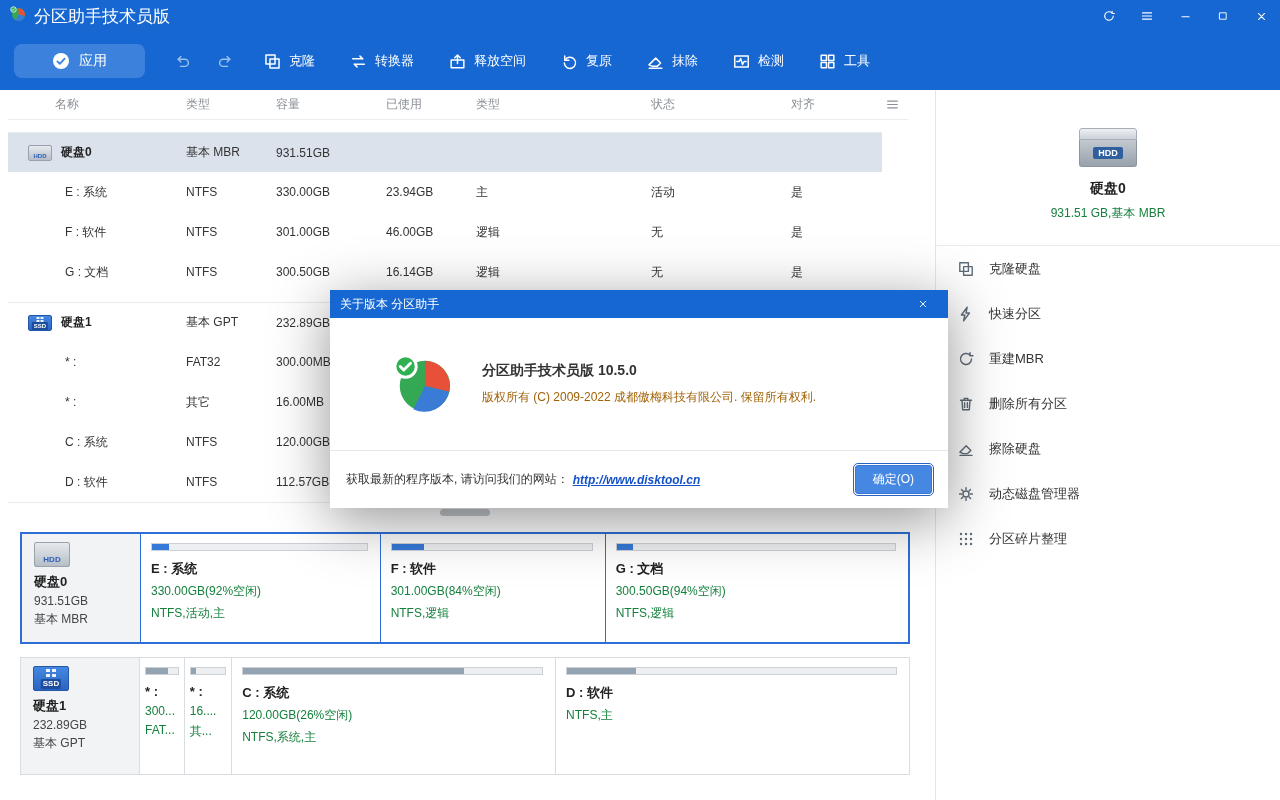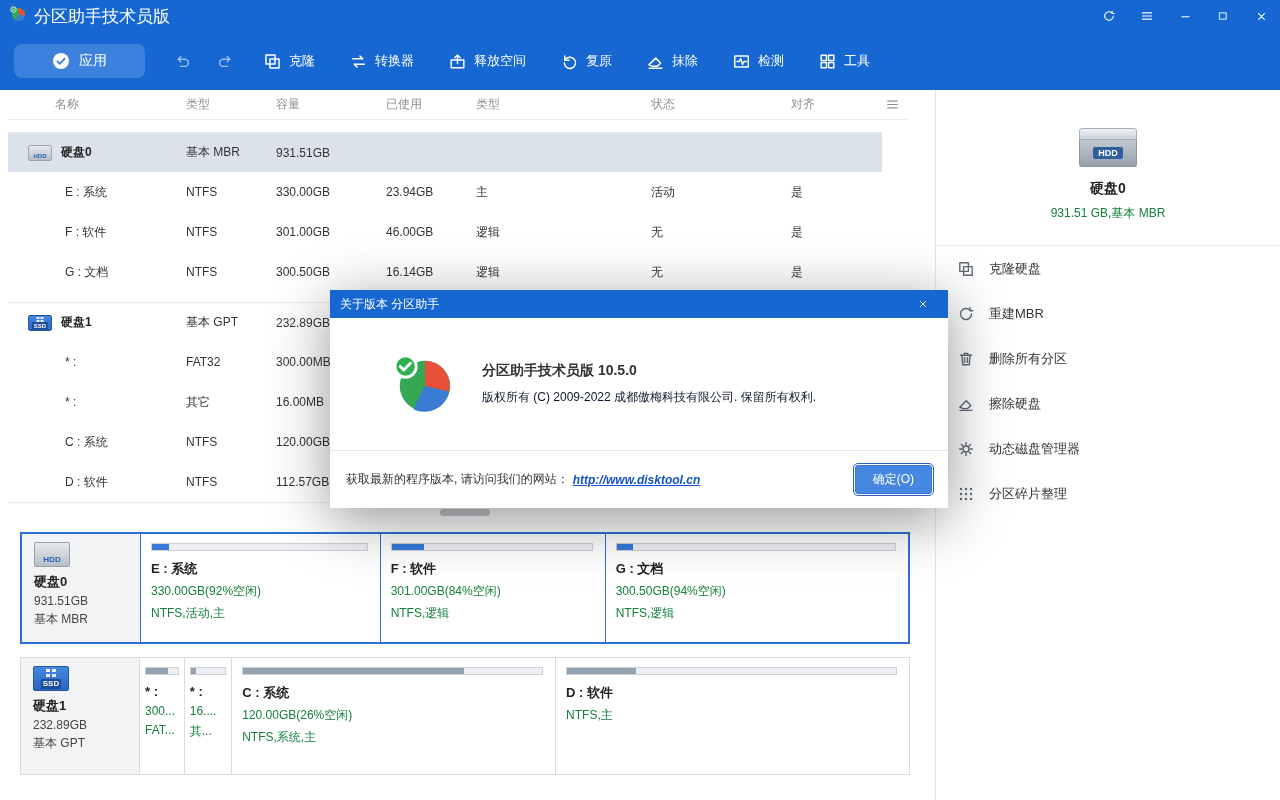--- a/index.html
+++ b/index.html
@@ -96,21 +96,21 @@
   .menu-item { display:flex; align-items:center; gap:13px; height:45px; padding-left:20px; font-size:13px; color:#333; cursor:pointer; }
   .mi-ico { display:flex; width:20px; justify-content:center; }
 
   
   .dialog { position:absolute; left:330px; top:290px; width:618px; height:218px; background:#fff;
             box-shadow:0 12px 55px rgba(0,0,0,.42); z-index:100; }
   .dialog-titlebar { height:28px; background:#1667d2; color:#fff; font-size:12px; display:flex; align-items:center; padding:0 10px; }
   .dialog-close { margin-left:auto; width:30px; height:28px; display:flex; align-items:center; justify-content:center; cursor:pointer; }
   .dialog-body { height:132px; display:flex; align-items:center; padding-left:62px; gap:28px; }
   .product { font-size:14px; font-weight:bold; color:#333; }
-  .copyright { font-size:12px; color:#0f172a; margin-top:9px; }
+  .copyright { font-size:12px; color:#a16207; margin-top:9px; }
   .dialog-footer { height:58px; border-top:1px solid #e8e8e8; display:flex; align-items:center; padding:0 16px; font-size:12px; color:#333; }
   .link { color:#1552c8; font-weight:bold; font-style:italic; text-decoration:underline; margin-left:4px; cursor:pointer; }
   .ok-btn { margin-left:auto; background:#4687e2; color:#fff; border:1px solid #3b76d2; outline:1px solid #2a62c0;
             outline-offset:1px; border-radius:3px; padding:5px 17px; font-size:12px; cursor:pointer; font-family:inherit; }
 </style>
 </head>
 <body>
 
 <div class="window">
 
@@ -487,20 +487,28 @@
               <svg width="18" height="18" viewBox="0 0 18 18" fill="none" stroke="#5f6b78" stroke-width="1.4" stroke-linecap="round" stroke-linejoin="round">
                 <rect x="2.8" y="2.8" width="8.6" height="8.6"></rect>
                 <rect x="6.6" y="6.6" width="8.6" height="8.6"></rect>
               </svg>
             </span>
             <span>克隆硬盘</span>
           </div>
           <div class="menu-item">
             <span class="mi-ico">
               <svg width="18" height="18" viewBox="0 0 18 18" fill="none" stroke="#5f6b78" stroke-width="1.4" stroke-linecap="round" stroke-linejoin="round">
+                <path d="M10.2 2.2L4.4 10h3.4l-1.2 5.8 5.8-7.8H9z"></path>
+              </svg>
+            </span>
+            <span>快速分区</span>
+          </div>
+          <div class="menu-item">
+            <span class="mi-ico">
+              <svg width="18" height="18" viewBox="0 0 18 18" fill="none" stroke="#5f6b78" stroke-width="1.4" stroke-linecap="round" stroke-linejoin="round">
                 <path d="M14.5 9a5.5 5.5 0 1 1-1.6-3.9"></path>
                 <path d="M13 2.8v2.9h2.9"></path>
               </svg>
             </span>
             <span>重建MBR</span>
           </div>
           <div class="menu-item">
             <span class="mi-ico">
               <svg width="18" height="18" viewBox="0 0 18 18" fill="none" stroke="#5f6b78" stroke-width="1.4" stroke-linecap="round" stroke-linejoin="round">
                 <path d="M3.5 5.2h11M7.2 5.2V3.4h3.6v1.8M5 5.2l.7 9.6h6.6l.7-9.6M7.6 7.6v4.8M10.4 7.6v4.8"></path>

